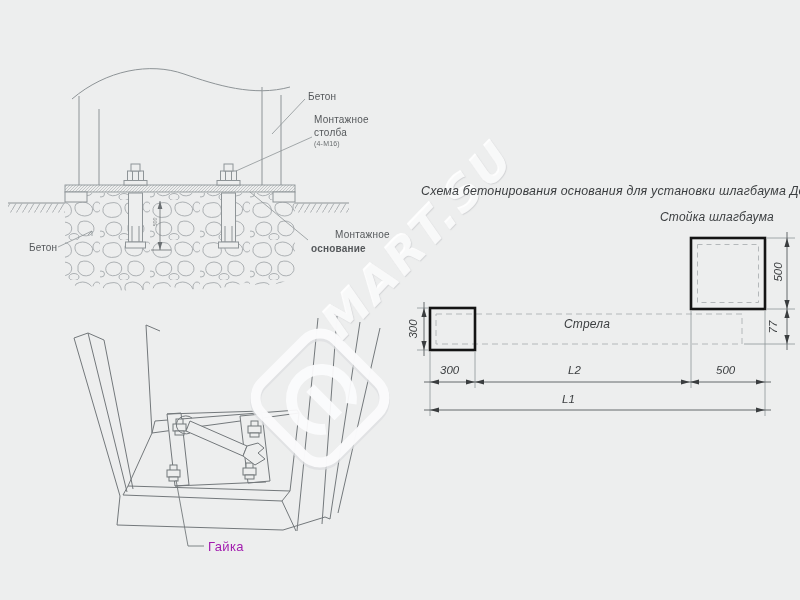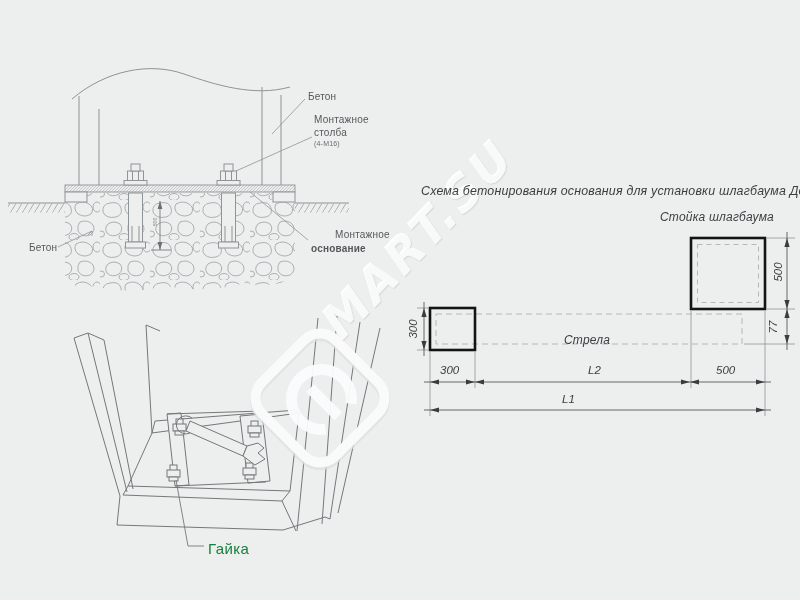--- a/index.html
+++ b/index.html
@@ -3,21 +3,21 @@
 <meta charset="utf-8">
 <style>
   html,body{margin:0;padding:0;}
   body{width:800px;height:600px;overflow:hidden;}
   .sheet{position:relative;width:800px;height:600px;background:#edeeee;
          font-family:"Liberation Sans",sans-serif;}
   svg{position:absolute;left:0;top:0;}
   .lbl{position:absolute;white-space:nowrap;color:#55585b;font-size:10px;
        letter-spacing:.2px;line-height:1.15;}
   .lbl.small{font-size:7px;color:#6a6e70;}
-  .lbl.dark{color:#15803d;font-size:15px;letter-spacing:.4px;}
+  .lbl.dark{color:#a21caf;font-size:13px;letter-spacing:.4px;}
   .arch{position:absolute;white-space:nowrap;font-style:italic;color:#3b3e40;
         font-size:12px;letter-spacing:.2px;}
   .arch.title{font-size:12.4px;}
   .dim{position:absolute;white-space:nowrap;font-style:italic;color:#3b3e40;
        font-size:11.5px;}
   .dim.vert{transform:translate(-50%,-50%) rotate(-90deg);}
   .dim.tiny{font-size:5px;color:#888c8e;transform:translate(-50%,-50%) rotate(-90deg);}
   .wm{position:absolute;left:0;top:0;width:800px;height:600px;pointer-events:none;}
   .wm-text{position:absolute;left:350px;top:294px;
            font-family:"DejaVu Sans",sans-serif;font-weight:bold;font-style:italic;
@@ -259,23 +259,23 @@
   <span class="lbl small" style="left:314px;top:140px;">(4-М16)</span>
   <span class="lbl" style="left:311px;top:229px;padding-left:24px;">Монтажное</span>
   <span class="lbl" style="left:311px;top:243px;font-weight:bold;">основание</span>
   <span class="lbl" style="left:29px;top:242px;text-align:center;">Бетон</span>
   <span class="dim tiny" style="left:155px;top:222px;">500</span>
 
   <span class="lbl dark" style="left:208px;top:540px;">Гайка</span>
 
   <span class="arch title" style="left:421px;top:184px;">Схема бетонирования основания для установки шлагбаума ДорХан</span>
   <span class="arch" style="left:660px;top:210px;width:112px;text-align:left;">Стойка шлагбаума</span>
-  <span class="arch" style="left:564px;top:317px;margin-top:16px;">Стрела</span>
+  <span class="arch" style="left:564px;top:317px;">Стрела</span>
 
   <span class="dim" style="left:440px;top:364px;">300</span>
-  <span class="dim" style="left:588px;top:364px;">L2</span>
+  <span class="dim" style="left:568px;top:364px;">L2</span>
   <span class="dim" style="left:716px;top:364px;">500</span>
   <span class="dim" style="left:562px;top:393px;">L1</span>
   <span class="dim vert" style="left:413px;top:329px;">300</span>
   <span class="dim vert" style="left:778px;top:272px;">500</span>
   <span class="dim vert" style="left:773px;top:327px;">77</span>
 
 </div>
 
 </body></html>

